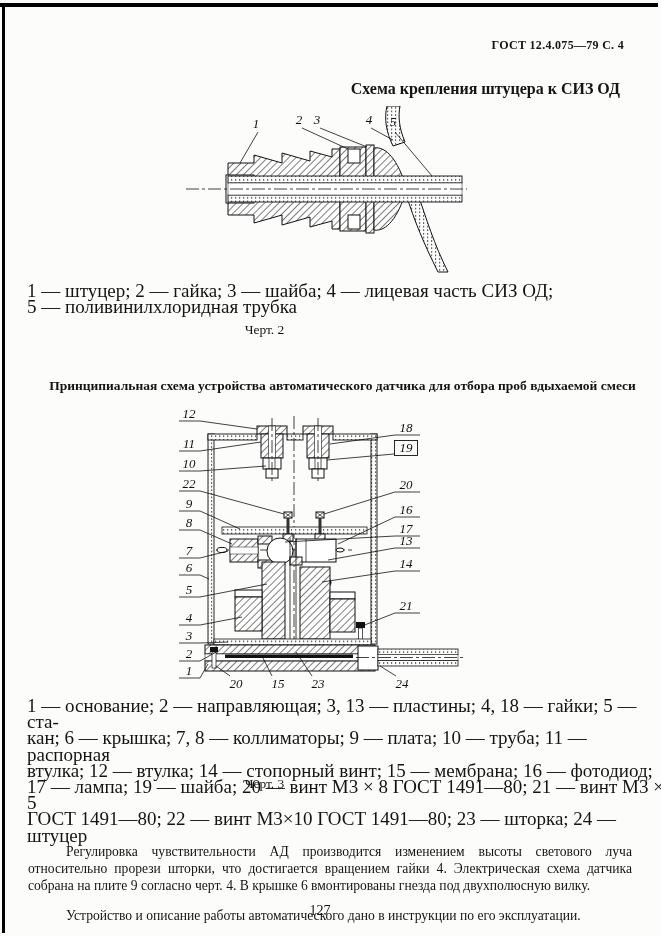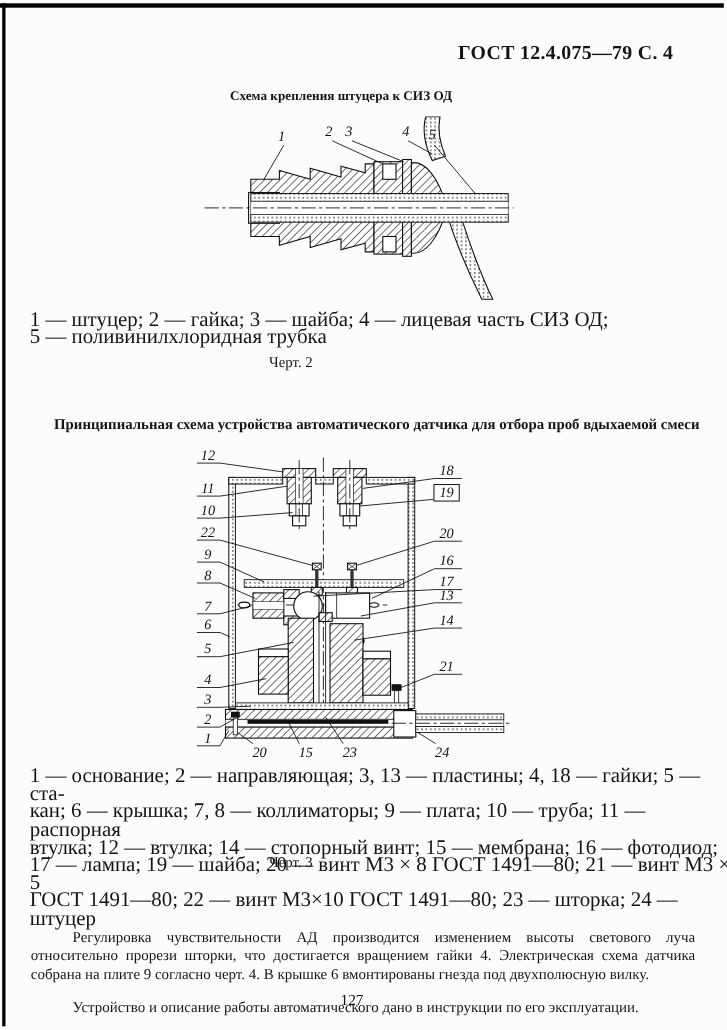--- a/index.html
+++ b/index.html
@@ -3,22 +3,22 @@
 <meta charset="utf-8">
 <style>
   html,body{margin:0;padding:0;}
   body{
     width:661px;height:936px;background:#fcfcfa;color:#141414;
     font-family:"Liberation Serif", serif;position:relative;overflow:hidden;
   }
   .abs{position:absolute;}
   .scan-top{top:3px;left:0;width:658px;height:4px;background:#000;}
   .scan-left{top:3px;left:2px;width:3px;height:930px;background:#000;}
-  .header{top:38px;left:0;width:612px;text-align:right;font-weight:bold;font-size:18px;letter-spacing:.3px;}
-  .fig2-title{top:80px;left:0;width:620px;text-align:center;font-weight:bold;font-size:12px;}
+  .header{top:38px;left:12px;width:612px;text-align:right;font-weight:bold;font-size:12px;letter-spacing:.3px;}
+  .fig2-title{top:80px;left:0;width:620px;text-align:right;font-weight:bold;font-size:16px;}
   .fig3-title{top:378px;left:0;width:661px;text-align:center;font-weight:bold;font-size:13.5px;padding-left:12px;}
   .caption{left:27px;width:645px;font-size:19px;line-height:16px;}
   .cap2{top:283px;}
   .cap3{top:698px;line-height:16.2px;}
   .chert{left:0;width:529px;text-align:center;font-size:13.5px;}
   .chert2{top:322px;}
   .chert3{top:776px;}
   .bodytext{top:831px;left:16px;width:628px;font-size:13.6px;line-height:17.2px;text-align:justify;}
   .bodytext p{margin:12px;text-indent:38px;}
   .pagenum{top:903px;left:0;width:640px;text-align:center;font-size:14px;}

